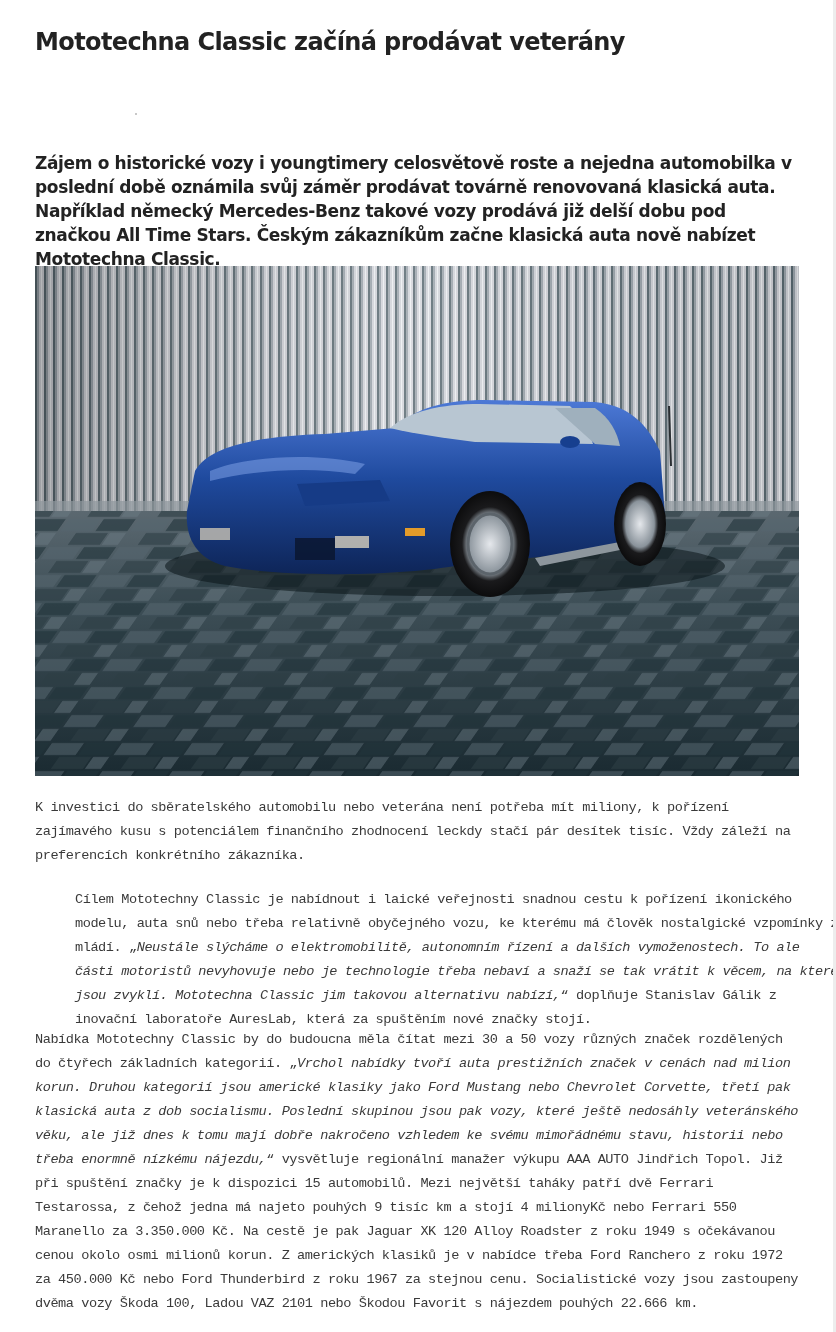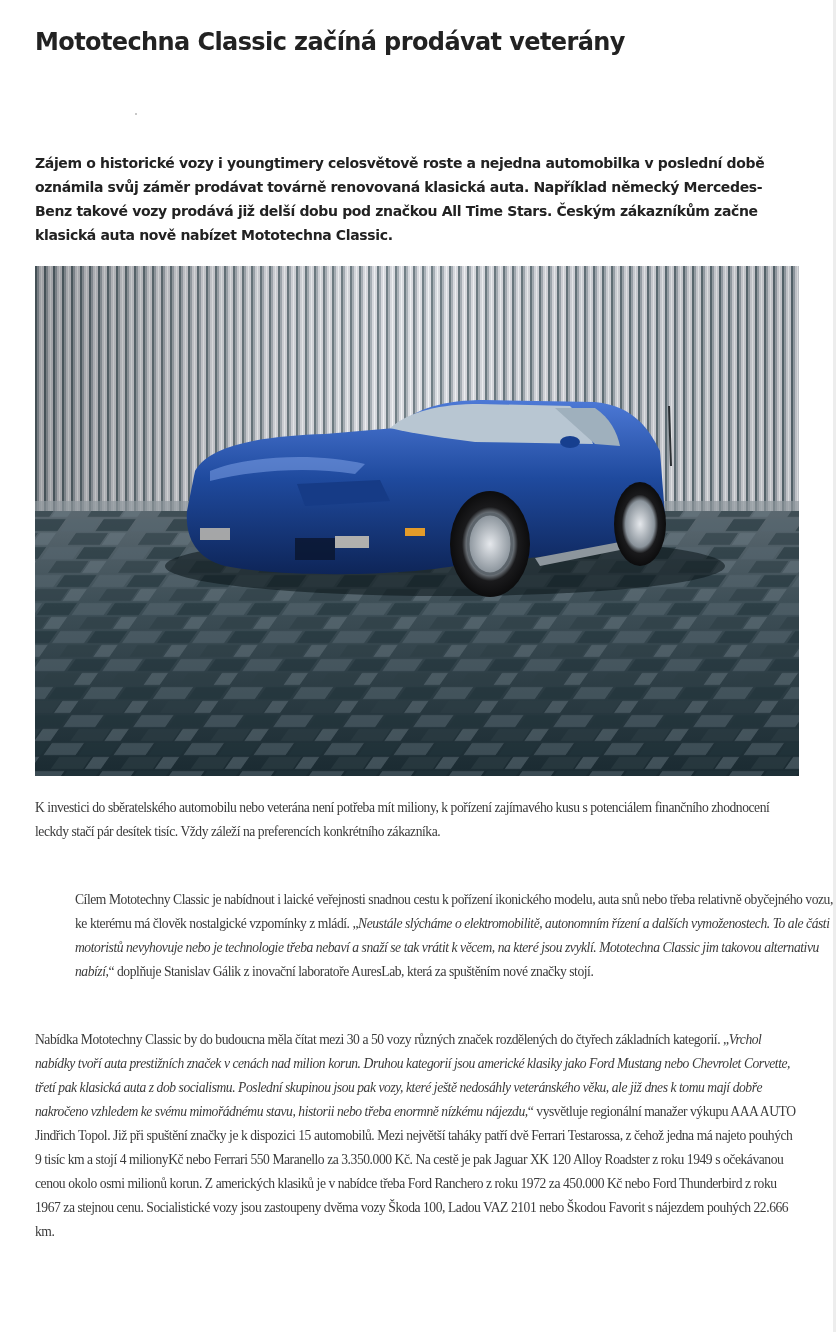--- a/index.html
+++ b/index.html
@@ -8,30 +8,30 @@
     .title {
       position: absolute; left: 0; top: 22px; margin: 0;
       font-family: "DejaVu Sans", sans-serif; font-weight: bold;
       font-size: 24px; line-height: 40px; color: #222222; letter-spacing: -0.6px;
       white-space: nowrap;
     }
     .tiny-mark { position: absolute; left: 100px; top: 113px; width: 2px; height: 2px; background: #c8c8c8; }
     .perex {
       position: absolute; left: 0; top: 151px; width: 764px; margin: 0;
       font-family: "DejaVu Sans", sans-serif; font-weight: bold;
-      font-size: 14px; line-height: 24px; color: #222222; letter-spacing: -0.35px;
+      font-size: 17px; line-height: 24px; color: #222222; letter-spacing: -0.35px;
     }
     .hero {
       position: absolute; left: 0; top: 266px; width: 764px; height: 510px;
       overflow: hidden; background: #2a3b42;
     }
     .hero svg { display: block; }
     .body-text {
       position: absolute; left: 0; width: 764px; margin: 0;
-      font-family: Liberation Serif, serif; font-weight: normal;
+      font-family: Liberation Mono, monospace; font-weight: normal;
       font-size: 13.6px; line-height: 24px; color: #3a3a3a; letter-spacing: -0.45px;
     }
     .p1 { top: 796px; }
     .p2 { top: 888px; margin-left: 40px; }
     .p3 { top: 1028px; }
     .body-text em { font-style: italic; }
     .scrollbar {
       position: absolute; right: 0; top: 0; width: 3px; height: 1332px; background: #ededed;
     }
   </style>

